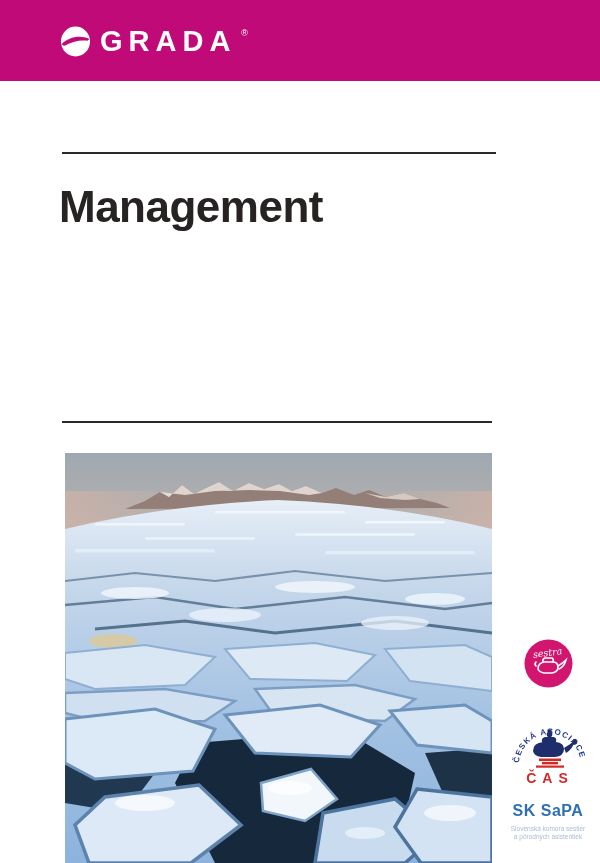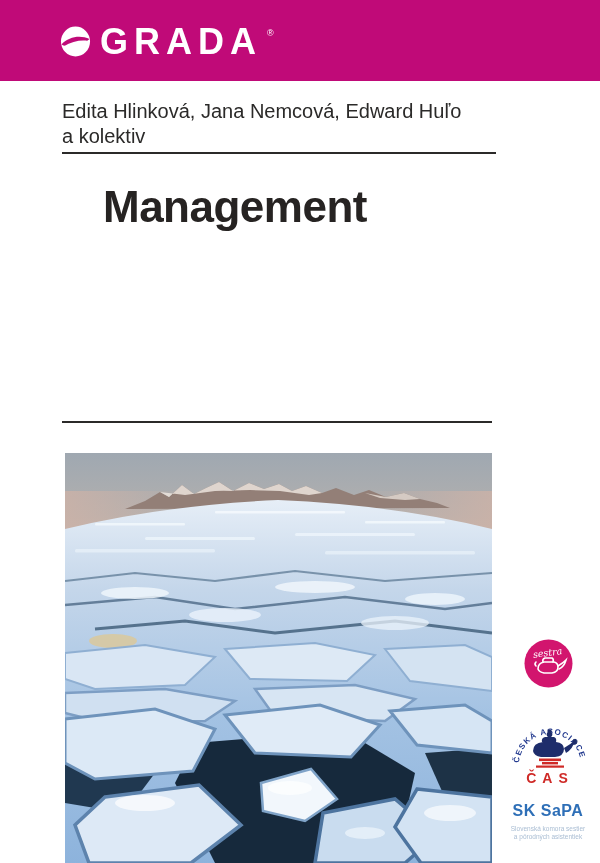--- a/index.html
+++ b/index.html
@@ -3,33 +3,33 @@
 <meta charset="utf-8">
 <style>
   html,body{margin:0;padding:0;background:#ffffff;}
   .cover{position:relative;width:600px;height:863px;background:#ffffff;overflow:hidden;
          font-family:"Liberation Sans",sans-serif;}
 
   
   .header-bar{position:absolute;left:0;top:0;width:600px;height:81px;background:#c00a78;}
   .grada-logo{position:absolute;left:60px;top:26px;display:flex;align-items:center;gap:9px;}
   .grada-egg{width:31px;height:31px;}
-  .grada-word{color:#ffffff;font-size:36px;font-weight:bold;letter-spacing:6px;
+  .grada-word{color:#ffffff;font-size:29px;font-weight:bold;letter-spacing:6px;
               font-family:"Liberation Sans",sans-serif;line-height:31px;}
   .grada-reg{color:#ffffff;font-size:9px;vertical-align:top;position:relative;top:-9px;left:-4px;}
 
   
   .authors{position:absolute;left:62px;top:99px;color:#2b2a29;font-size:20px;line-height:25px;}
   .rule{position:absolute;height:2px;background:#2b2a29;}
   .rule-1{left:62px;top:152px;width:434px;}
   .rule-2{left:62px;top:421px;width:430px;}
 
   
   .title{position:absolute;left:59px;top:174px;color:#262322;font-size:44px;font-weight:bold;
-         line-height:66px;letter-spacing:-0.5px;margin-left:44px;}
+         line-height:66px;letter-spacing:-0.5px;}
 
   
   .photo{position:absolute;left:65px;top:453px;width:427px;height:410px;}
 
   
   .sestra-badge{position:absolute;left:524px;top:639px;width:49px;height:49px;}
 
   
   .cas-logo{position:absolute;left:511px;top:709px;width:78px;height:80px;}
 
@@ -48,24 +48,20 @@
       <svg class="grada-egg" viewBox="0 0 32 32">
         <ellipse cx="16" cy="16" rx="15" ry="15.5" fill="#ffffff"></ellipse>
         <path d="M1.5,19 C9,11 21,9 30.5,13.5 C22,20.5 10,23.5 1.5,19 Z" fill="#c00a78"></path>
         <path d="M4,21 C12,16 22,14 29,15.5 C21,21.5 11,24 4,21 Z" fill="#ffffff"></path>
       </svg>
       <span class="grada-word">GRADA</span>
         <span class="grada-reg">®</span>
     </div>
   </div>
 
-  <div class="authors">
-    <div>Edita Hlinková, Jana Nemcová, Edward Huľo</div>
-    <div>a kolektiv</div>
-  </div>
   <div class="rule rule-1"></div>
 
   <div class="title">
     <div>Management</div>
   </div>
   <div class="rule rule-2"></div>
 
   <svg class="photo" viewBox="0 0 427 410" preserveAspectRatio="none">
     <defs>
       <linearGradient id="sky" x1="0" y1="0" x2="0" y2="1">

